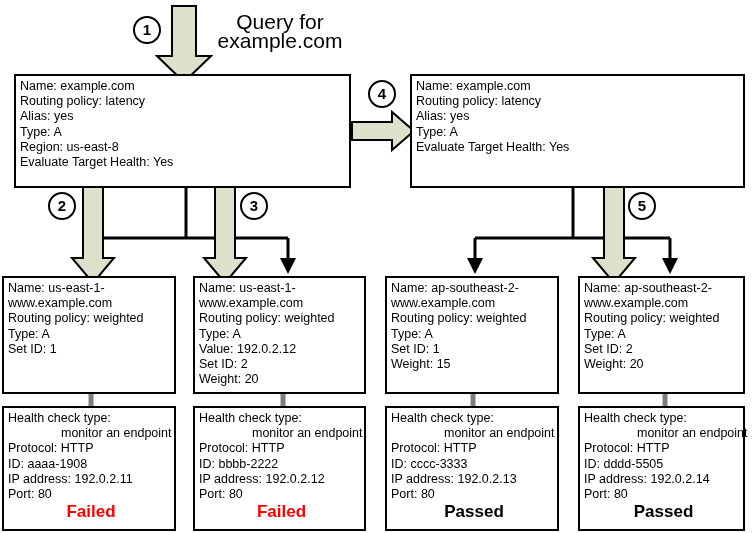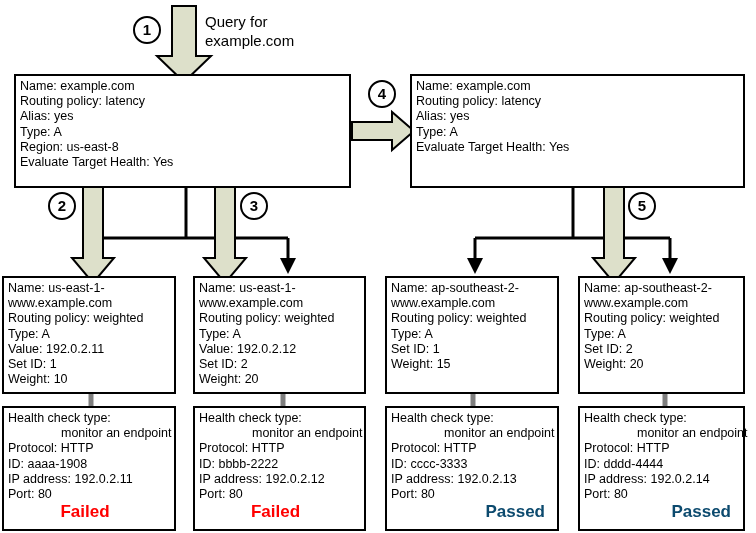--- a/index.html
+++ b/index.html
@@ -34,21 +34,22 @@
     line-height: 15.2px;
     color: #000000;
     padding: 3px 0 2px 4px;
     z-index: 3;
   }
   .box .row { white-space: nowrap; }
   .box b { font-weight: normal; }
   .cont { padding-left: 5px; margin-left: 48px; }
   .query-label {
     position: absolute;
-    font-size: 15px;
+    text-align: center;
+    font-size: 21px;
     line-height: 19px;
     color: #000000;
     z-index: 4;
   }
   .num-circle {
     position: absolute;
     width: 28px;
     height: 28px;
     border: 2px solid #000000;
     border-radius: 50%;
@@ -59,24 +60,24 @@
     text-align: center;
     color: #000000;
     box-sizing: border-box;
     z-index: 5;
   }
   .verdict {
     text-align: center;
     font-size: 17px;
     font-weight: bold;
     margin-top: 2px;
-    padding-right: 12px;
+    padding-right: 0;
   }
   .verdict.failed { color: #ff0000; }
-  .verdict.passed { color: #0c4a6e; text-align: right; }
+  .verdict.passed { color: #000000; }
 </style>
 </head>
 <body>
 
 <div id="canvas">
 
   <svg id="svg-layer" viewBox="0 0 756 533" xmlns="http://www.w3.org/2000/svg">
 
     <g stroke="#000000" stroke-width="3" fill="none">
       <path d="M186,188 L186,238"></path>
@@ -183,31 +184,23 @@
     <div class="row">www.example.com</div>
     <div class="row">
       <b>Routing policy:</b>
       <span>weighted</span>
     </div>
     <div class="row">
       <b>Type:</b>
       <span>A</span>
     </div>
     <div class="row">
-      <b>Value:</b>
-      <span>192.0.2.11</span>
-    </div>
-    <div class="row">
       <b>Set ID:</b>
       <span>1</span>
     </div>
-    <div class="row">
-      <b>Weight:</b>
-      <span>10</span>
-    </div>
   </div>
 
   <div class="box" style="left:193px; top:276px; width:173px; height:118px;">
     <div class="row">
       <b>Name:</b>
       <span>us-east-1-</span>
     </div>
     <div class="row">www.example.com</div>
     <div class="row">
       <b>Routing policy:</b>
@@ -355,21 +348,21 @@
     <div class="row">
       <b>Health check type:</b>
     </div>
     <div class="row cont">monitor an endpoint</div>
     <div class="row">
       <b>Protocol:</b>
       <span>HTTP</span>
     </div>
     <div class="row">
       <b>ID:</b>
-      <span>dddd-4444</span>
+      <span>dddd-5505</span>
     </div>
     <div class="row">
       <b>IP address:</b>
       <span>192.0.2.14</span>
     </div>
     <div class="row">
       <b>Port:</b>
       <span>80</span>
     </div>
     <div class="verdict passed">Passed</div>

